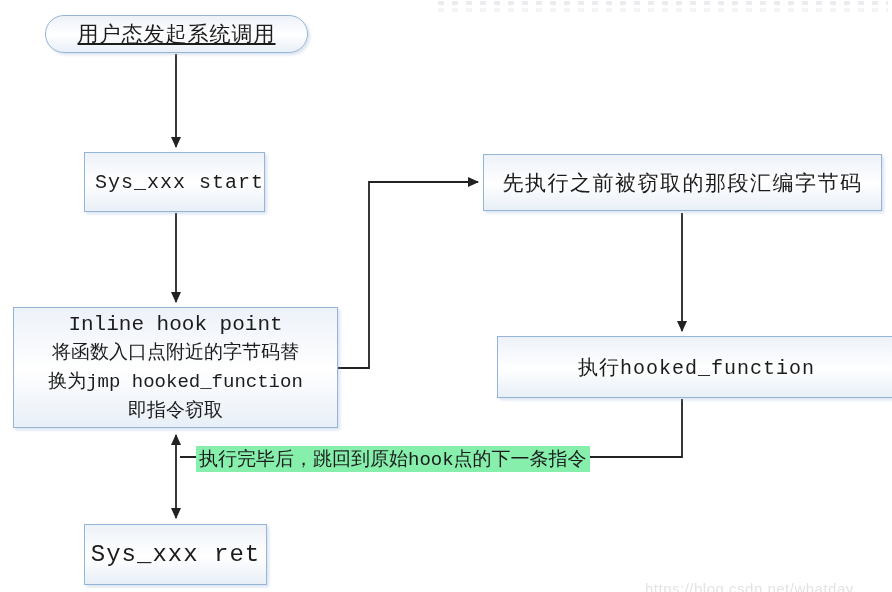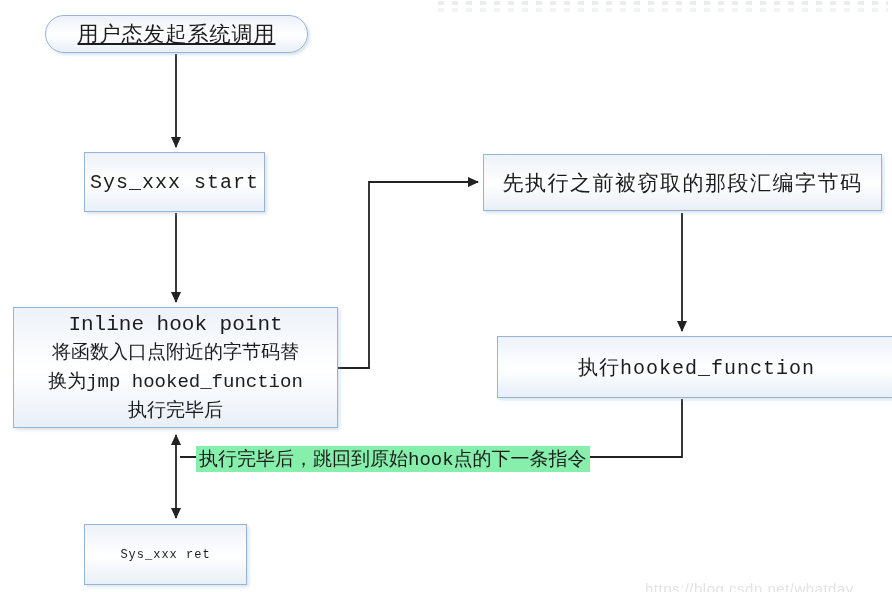--- a/index.html
+++ b/index.html
@@ -24,26 +24,26 @@
     box-sizing:border-box;
     border:1.5px solid var(--box-border,#96b4d6);
     background:linear-gradient(180deg,var(--box-fill-top,#edf2f9) 0%,#ffffff 52%,var(--box-fill-bottom,#e8eff7) 100%);
     display:flex;align-items:center;justify-content:center;
     text-align:center;
     box-shadow:2px 2px 3px rgba(150,175,205,0.35);
   }
   .terminator{border-radius:20px;}
 
   .n-user{left:45px;top:15px;width:263px;height:38px;font-size:21px;letter-spacing:1px;text-decoration:underline;}
-  .n-sysstart{left:84px;top:152px;width:181px;height:60px;font-size:20px;letter-spacing:1px;}
+  .n-sysstart{left:84px;top:152px;width:181px;height:60px;font-size:20px;letter-spacing:1px;justify-content:flex-end;}
   .n-inline{left:13px;top:307px;width:325px;height:121px;flex-direction:column;justify-content:center;line-height:29px;font-size:19px;}
   .n-inline .en{font-size:21px;}
   .n-stolen{left:483px;top:154px;width:399px;height:57px;font-size:21px;letter-spacing:1.5px;}
   .n-hooked{left:483px;top:336px;width:399px;height:62px;font-size:20px;letter-spacing:1px;margin-left:14px;}
-  .n-sysret{left:84px;top:524px;width:163px;height:61px;font-size:12px;letter-spacing:1px;}
+  .n-sysret{left:84px;top:524px;width:183px;height:61px;font-size:24px;letter-spacing:1px;}
 
   svg.edges{position:absolute;left:0;top:0;pointer-events:none;}
   svg.edges path{stroke:var(--arrow,#222);stroke-width:1.8;fill:none;}
   svg.edges marker path{fill:var(--arrow,#222);stroke:none;}
 
   .edge-label{
     position:absolute;left:196px;top:446px;
     background:#86efac;
     padding:0 3px;
     font-size:19px;white-space:nowrap;
@@ -86,21 +86,21 @@
   </div>
 
   <div class="node n-sysstart">
     <span>Sys_xxx start</span>
   </div>
 
   <div class="node n-inline">
     <span class="en">Inline hook point</span>
     <span>将函数入口点附近的字节码替</span>
     <span>换为jmp hooked_function</span>
-    <span>执行完毕后</span>
+    <span>即指令窃取</span>
   </div>
 
   <div class="node n-stolen">
     <span>先执行之前被窃取的那段汇编字节码</span>
   </div>
 
   <div class="node n-hooked">
     <span>执行hooked_function</span>
   </div>
 

